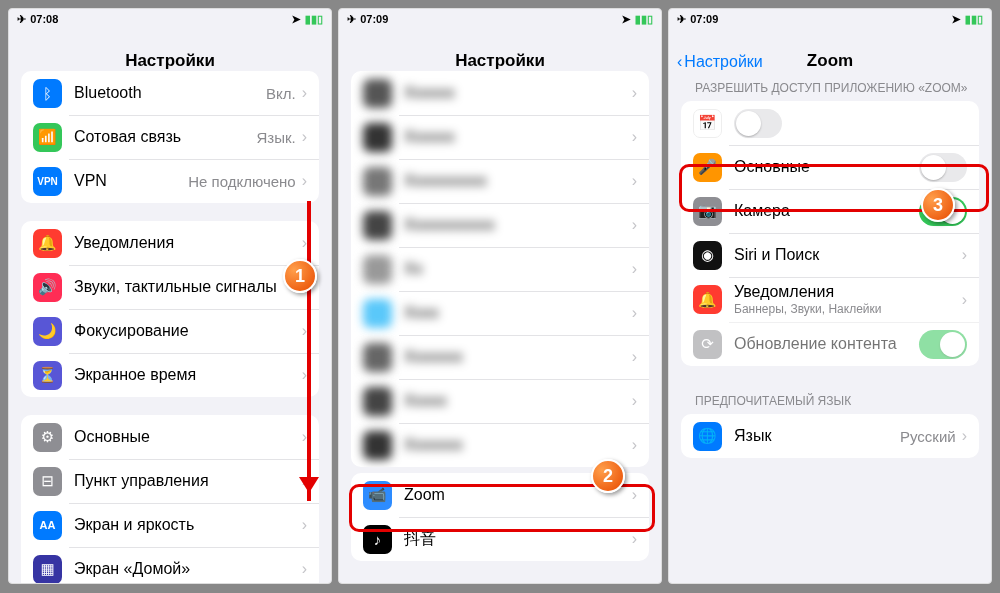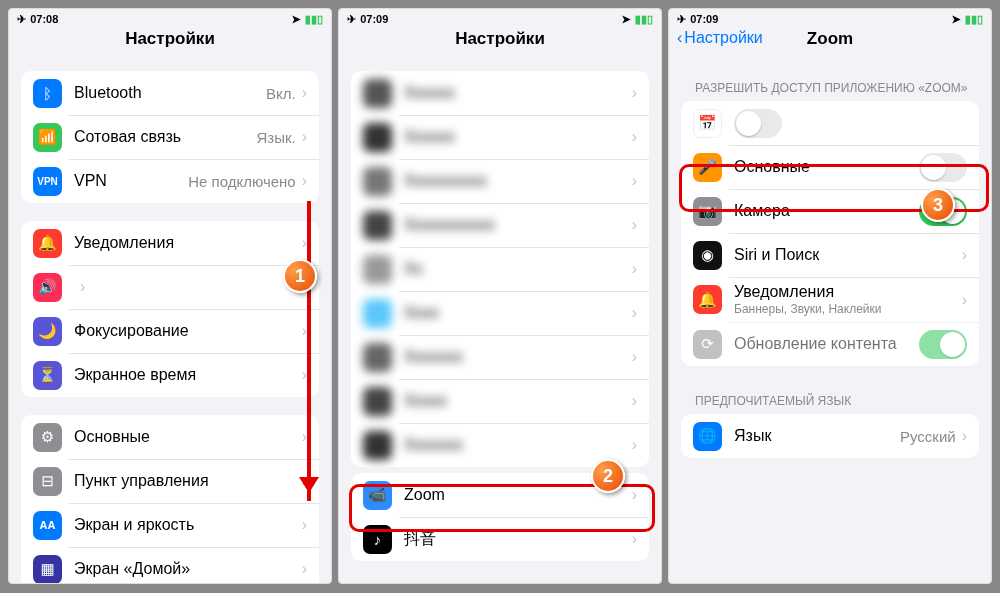--- a/index.html
+++ b/index.html
@@ -37,21 +37,21 @@
     align-items: center;
     justify-content: space-between;
     padding: 0 8px;
     font-size: 11px;
     font-weight: 600;
   }
   .statusbar .left, .statusbar .right { display:flex; gap:4px; align-items:center; }
   .header {
     height: 42px;
     display: flex;
-    align-items: flex-start;
+    align-items: flex-end;
     justify-content: center;
     position: relative;
     background: #f2f2f7;
     border-bottom: 0;
   }
   .header .title { font-size: 17px; font-weight: 600; }
   .header .back {
     position:absolute; left:8px; color:#007aff; font-size:16px;
     display:flex; align-items:center; gap:2px;
   }
@@ -165,20 +165,21 @@
     </div>
 
     <div class="list">
       <div class="row">
         <div class="icon" style="background:#ff3b30">🔔</div>
         <div class="label">Уведомления</div>
         <div class="chev">›</div>
       </div>
       <div class="row">
         <div class="icon" style="background:#ff2d55">🔊</div>
+        <div class="label">Звуки, тактильные сигналы</div>
         <div class="chev">›</div>
       </div>
       <div class="row">
         <div class="icon" style="background:#5856d6">🌙</div>
         <div class="label">Фокусирование</div>
         <div class="chev">›</div>
       </div>
       <div class="row">
         <div class="icon" style="background:#5856d6">⏳</div>
         <div class="label">Экранное время</div>

